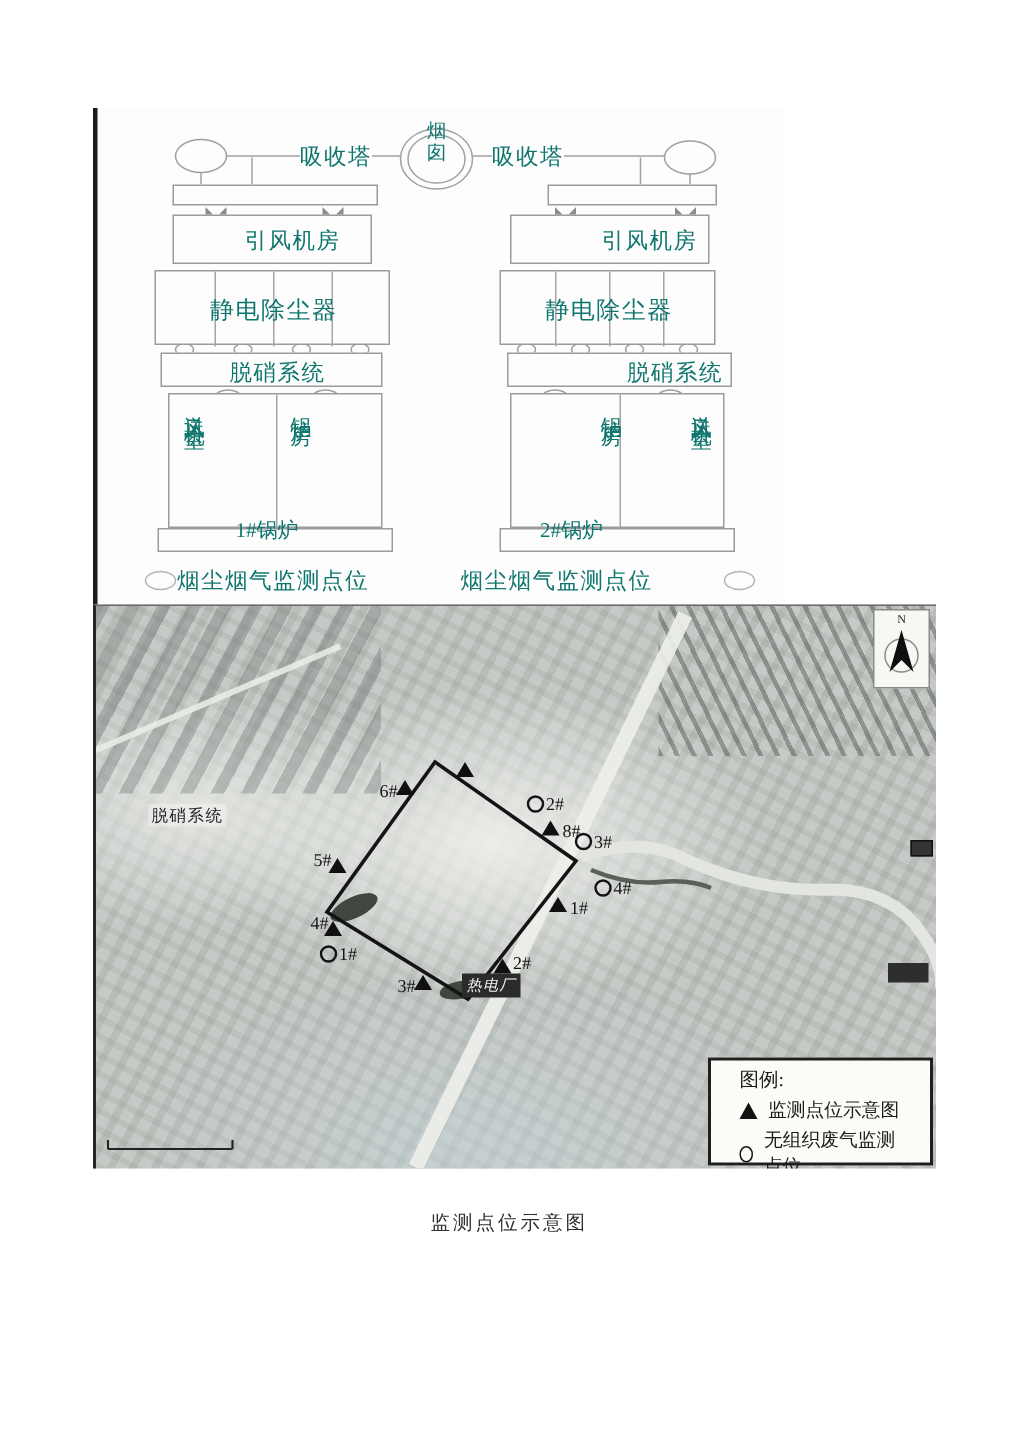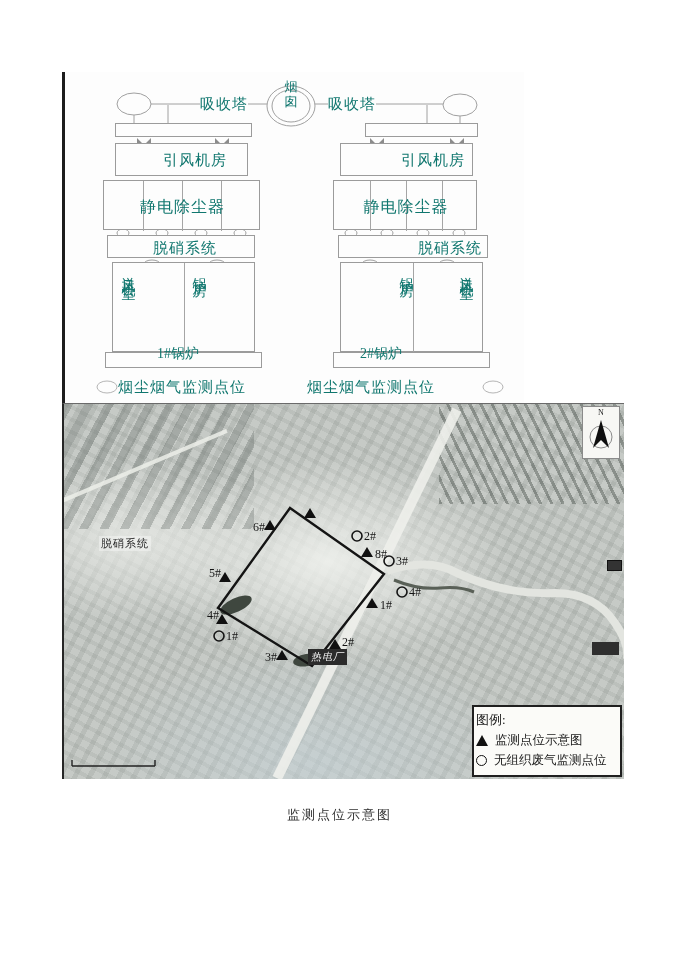--- a/index.html
+++ b/index.html
@@ -39,21 +39,21 @@
   .mk-tri{fill:#101010;}
   .mk-circ{fill:none;stroke:#141414;stroke-width:1.6;}
   .mk-label{font-family:"Liberation Serif","DejaVu Serif",serif;font-size:12px;fill:#141414;}
   .north{position:absolute;left:518px;top:2px;width:38px;height:53px;background:#f7f7f4;border:1px solid #8a8a8a;box-sizing:border-box;}
   .north .n{position:absolute;left:0;top:1px;width:100%;text-align:center;font-size:8px;color:#222;}
   .village{position:absolute;left:35px;top:132px;font-size:11px;color:#1e1e1e;background:rgba(255,255,255,.35);
            padding:0 2px;letter-spacing:1px;}
   .site-chip{position:absolute;left:244px;top:245px;font-size:10px;color:#f2f2f2;background:#2b2b2b;padding:1px 3px;letter-spacing:1px;font-style:italic;}
   .edge-chip1{position:absolute;left:543px;top:156px;width:15px;height:11px;background:#333;border:1px solid #111;box-sizing:border-box;}
   .edge-chip2{position:absolute;left:528px;top:238px;width:27px;height:13px;background:#2e2e2e;}
-  .legend{position:absolute;left:408px;top:301px;width:150px;height:72px;background:#fbfbf8;border:2px solid #1f1f1f;box-sizing:border-box;padding:4px 2px;}
+  .legend{position:absolute;left:408px;top:301px;width:150px;height:72px;background:#fbfbf8;border:2px solid #1f1f1f;box-sizing:border-box;padding:4px 19px;}
   .legend .ttl{font-size:13px;color:#1a1a1a;margin-bottom:2px;}
   .legend .row{display:flex;align-items:center;gap:7px;margin-top:3px;font-size:12.5px;color:#1a1a1a;}
   .sym-tri{width:0;height:0;border-left:6px solid transparent;border-right:6px solid transparent;border-bottom:11px solid #111;}
   .sym-circ{width:9px;height:9px;border:1.6px solid #111;border-radius:50%;background:transparent;}
 
   .caption{position:absolute;left:0;top:806px;width:679px;text-align:center;font-size:13px;color:#2f2f2f;letter-spacing:2px;}
 </style>
 </head>
 <body>
 

